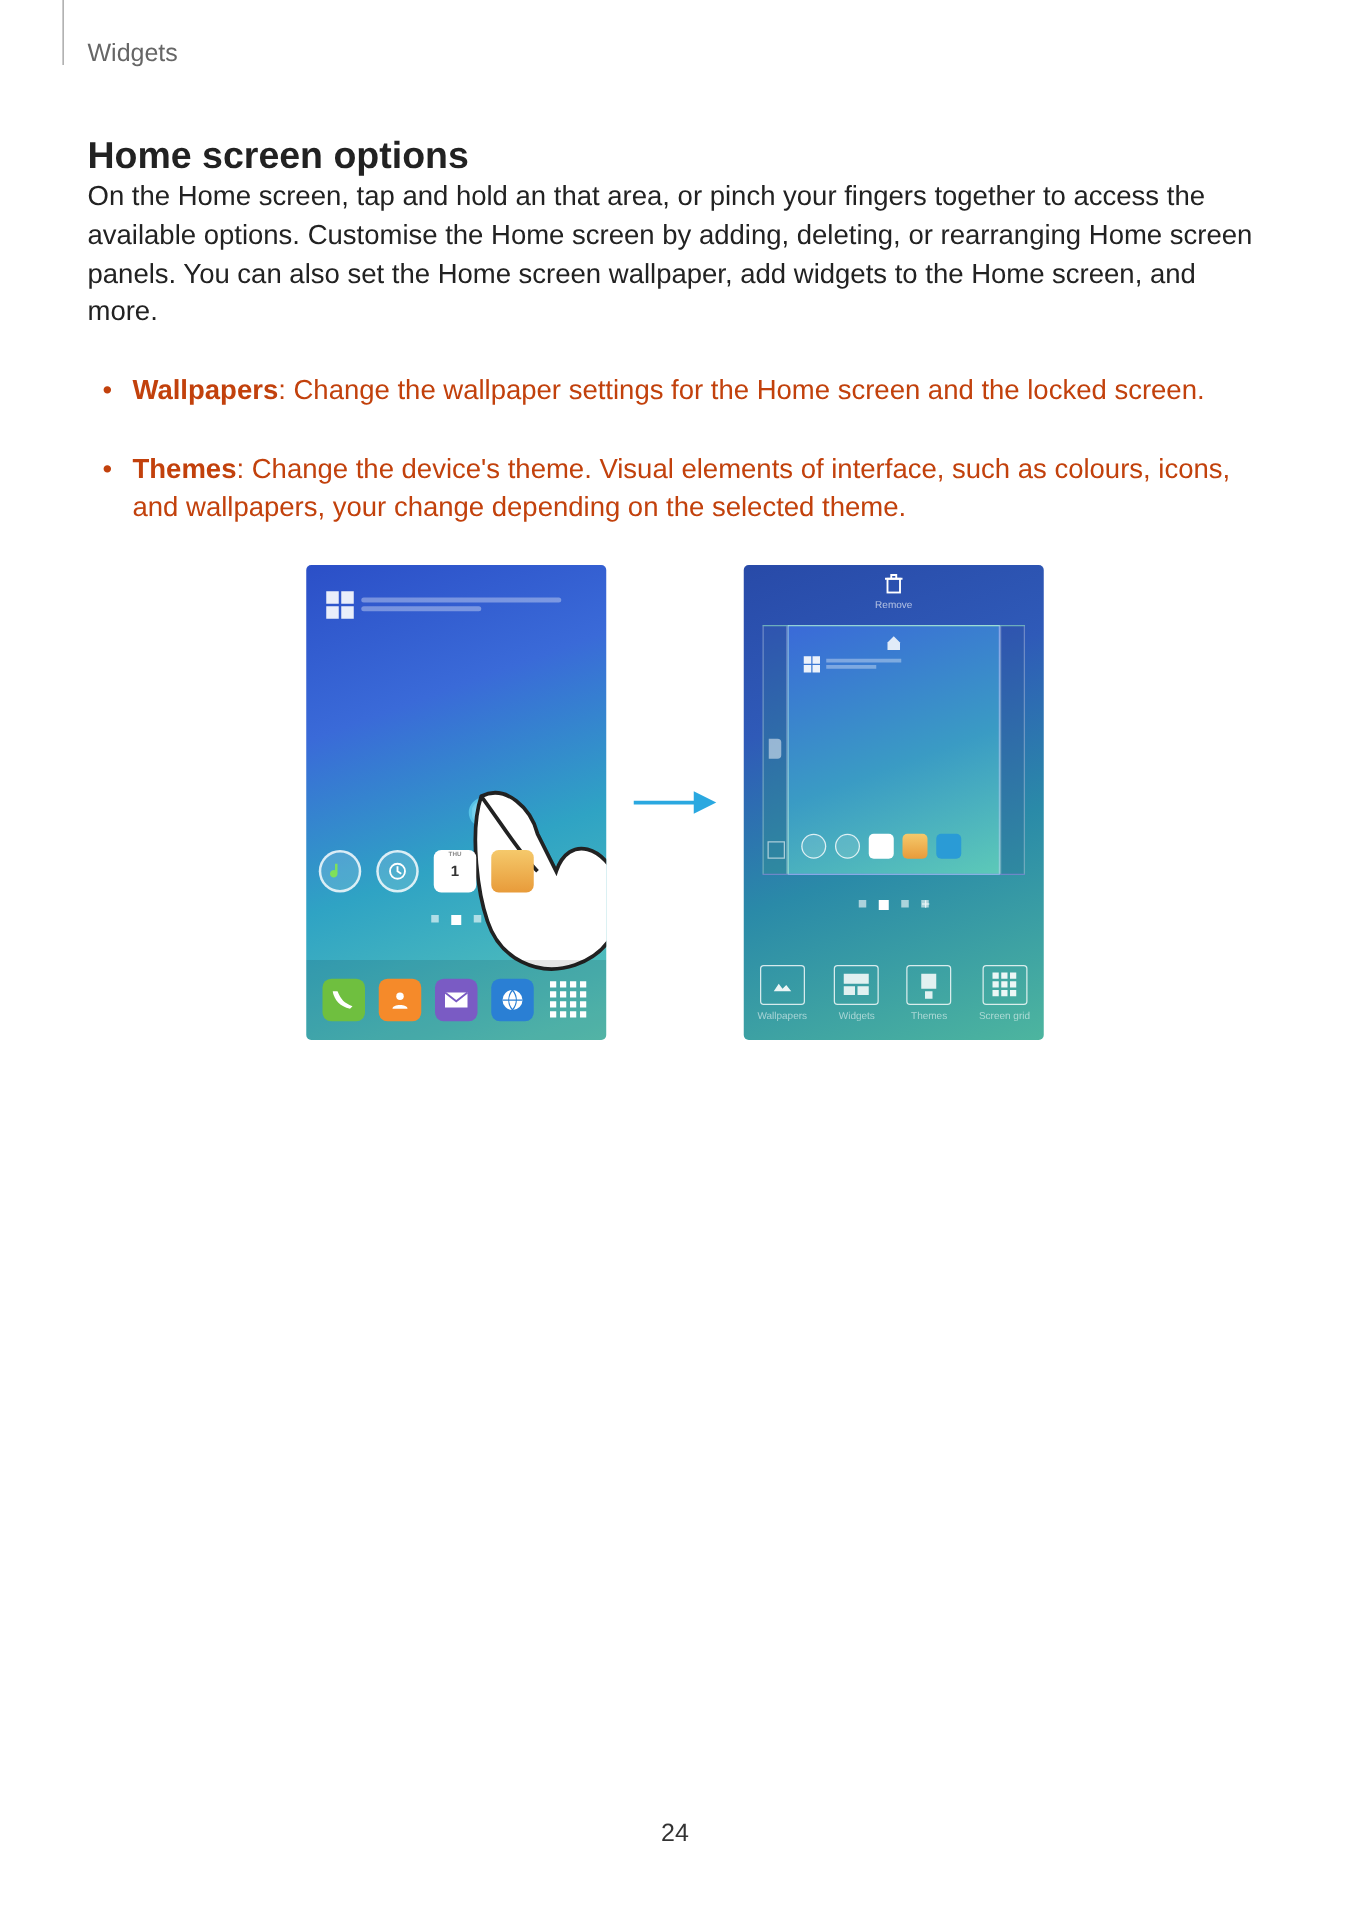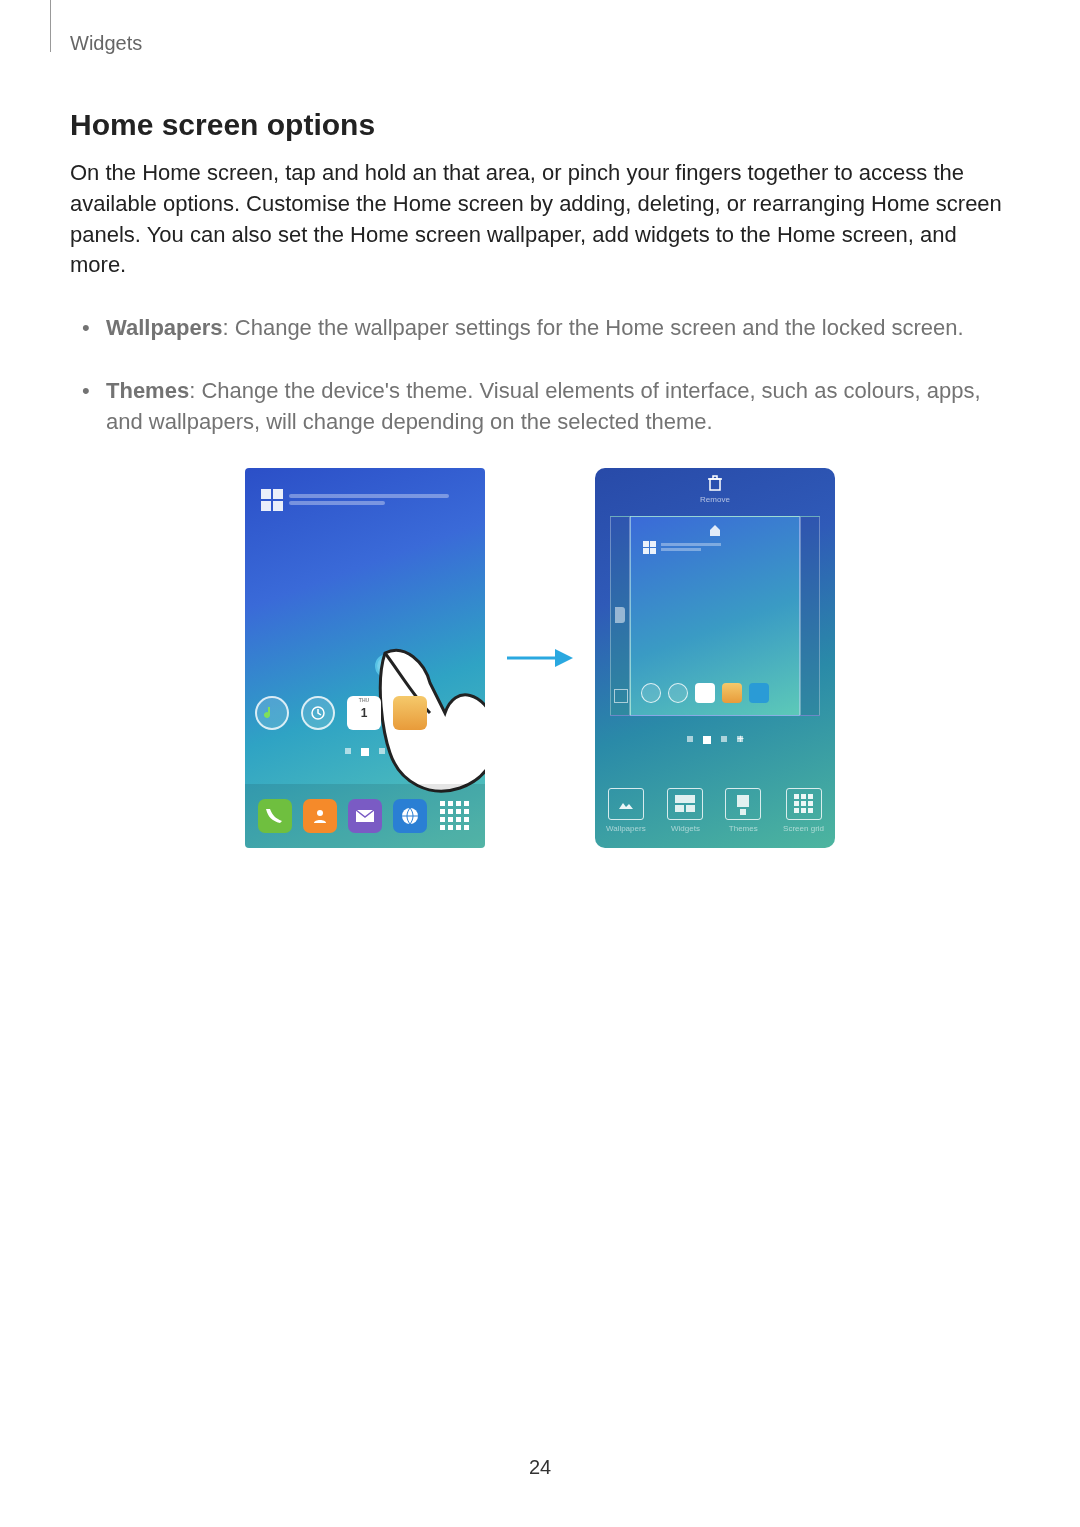--- a/index.html
+++ b/index.html
@@ -29,38 +29,37 @@
   .content {
     position: absolute;
     left: 70px;
     top: 108px;
     width: 940px;
   }
   h2 {
     font-size: 30px;
     font-weight: 700;
     color: #222;
-    margin-bottom: 16px;
   }
   .intro {
     font-size: 22px;
     line-height: 1.4;
     color: #222;
     margin-bottom: 18px;
   }
   ul {
     list-style: none;
     padding-left: 36px;
   }
   li {
     position: relative;
     font-size: 22px;
     line-height: 1.4;
     margin-bottom: 10px;
-    color: #737373;
+    color: #c2410c;
     margin-top: 32px;
   }
   li::before {
     content: "•";
     position: absolute;
     left: -24px;
     top: 0;
     font-size: 22px;
   }
   li .label { font-weight: 700; }
@@ -76,21 +75,20 @@
     height: 380px;
     border-radius: 4px;
     position: relative;
     overflow: hidden;
   }
   .phone.left {
     background: linear-gradient(160deg, #2b4fc7 0%, #3a6ad8 30%, #2fa3c4 60%, #5dc9b8 100%);
   }
   .phone.right {
     background: linear-gradient(160deg, #284aa8 0%, #2f5ab8 30%, #2a8aa8 60%, #4db59f 100%);
-    border-radius: 10px;
   }
   .arrow {
     width: 70px;
     height: 24px;
     display: flex;
     align-items: center;
     justify-content: center;
   }
   .arrow svg { width: 70px; height: 24px; }
   
@@ -273,21 +271,21 @@
 <div class="breadcrumb">Widgets</div>
 
 <div class="content">
   <h2>Home screen options</h2>
   <p class="intro">On the Home screen, tap and hold an that area, or pinch your fingers together to access the available options. Customise the Home screen by adding, deleting, or rearranging Home screen panels. You can also set the Home screen wallpaper, add widgets to the Home screen, and more.</p>
   <ul>
     <li>
       <span class="label">Wallpapers</span><span>: Change the wallpaper settings for the Home screen and the locked screen.</span>
     </li>
     <li>
-      <span class="label">Themes</span><span>: Change the device's theme. Visual elements of interface, such as colours, apps, and wallpapers, will change depending on the selected theme.</span>
+      <span class="label">Themes</span><span>: Change the device's theme. Visual elements of interface, such as colours, icons, and wallpapers, your change depending on the selected theme.</span>
     </li>
   </ul>
 
   <div class="figure-wrap">
 
     <div class="phone left">
       <div class="widget-bar">
         <div class="sq-grid">
           <span class="sq"></span>
             <span class="sq"></span>

